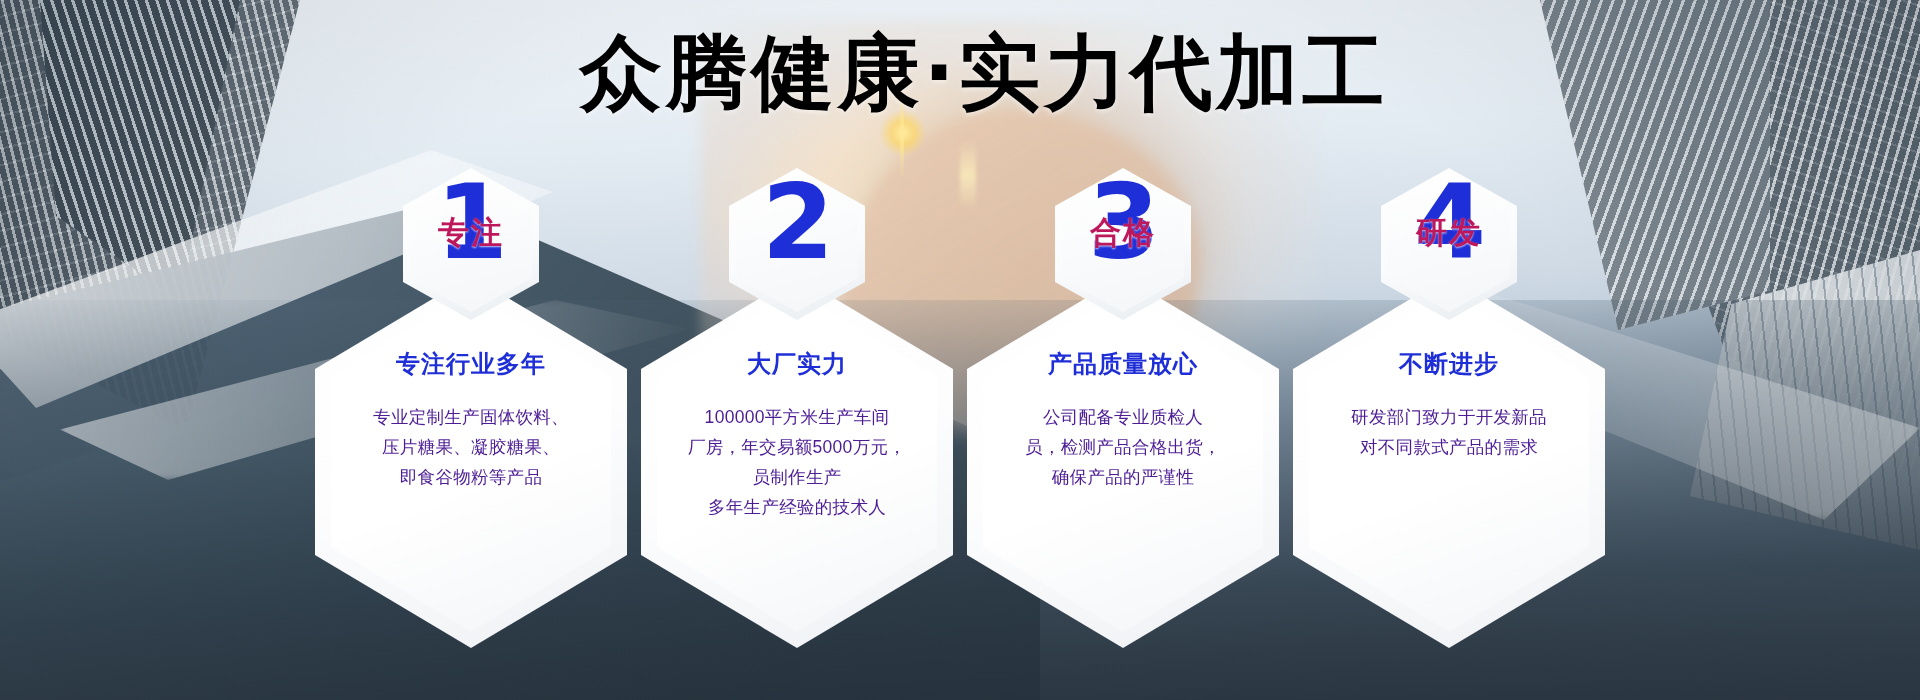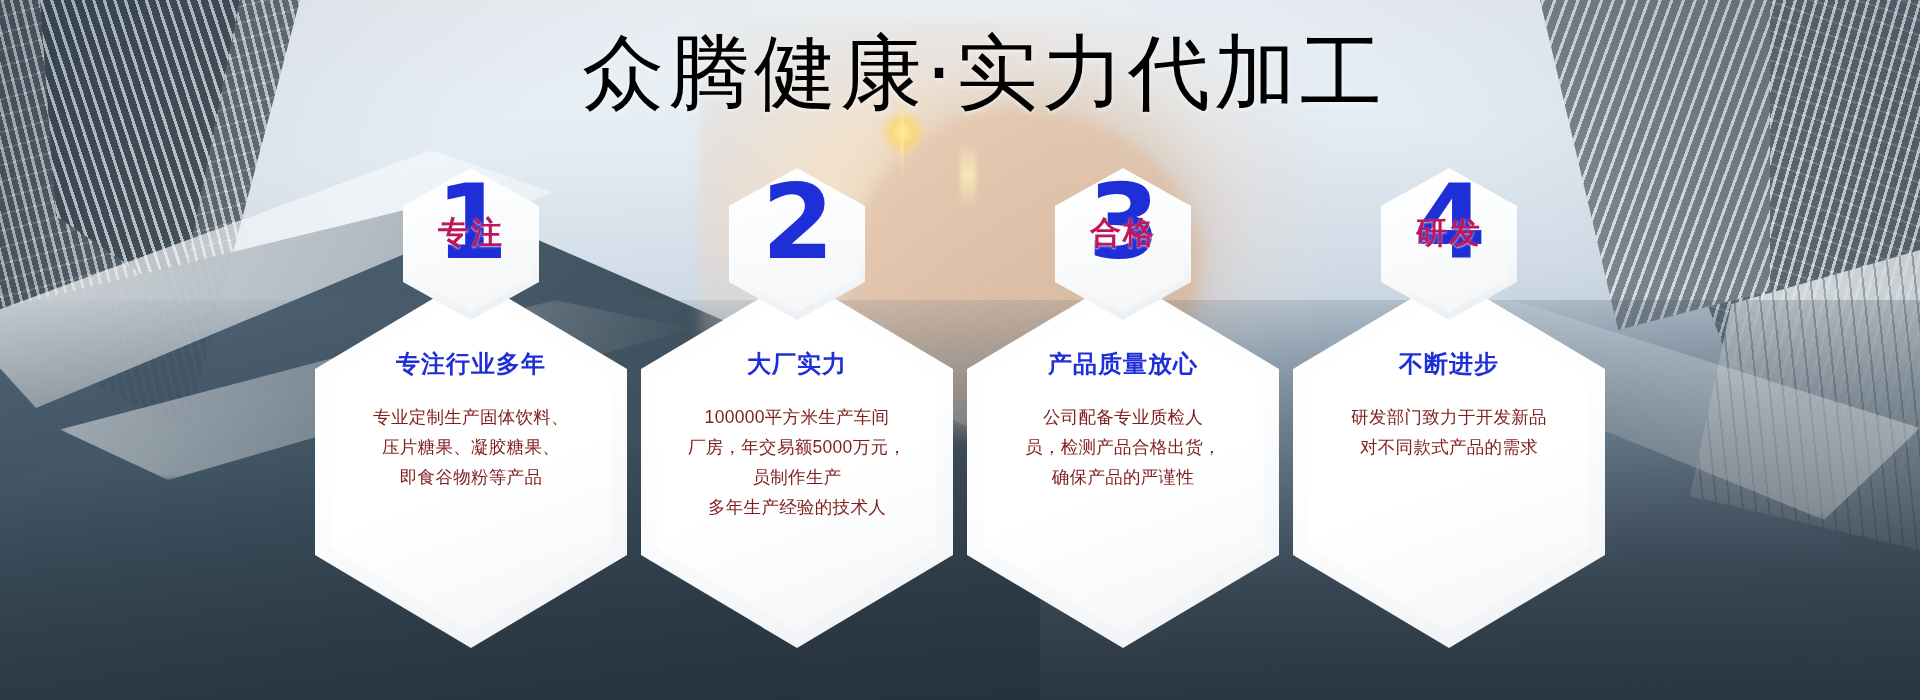--- a/index.html
+++ b/index.html
@@ -150,21 +150,21 @@
     position:absolute; inset:0;
     background:radial-gradient(ellipse at 50% 42%, rgba(255,255,255,0) 45%, rgba(60,75,88,.20) 100%);
   }
 
   
   .title-wrap {
     position:absolute; left:0; top:26px; width:1920px;
     text-align:center; z-index:30;
   }
   .main-title {
-    font-size:82px; font-weight:normal; color:#000;
+    font-size:82px; font-weight:bold; color:#000;
     letter-spacing:4px; line-height:1.15;
     font-family:"DejaVu Sans","Liberation Sans",sans-serif;
     text-shadow:0 2px 5px rgba(255,255,255,.55);
     margin-left:48px;
   }
 
   
   .cards {
     position:absolute; left:0; top:168px; width:1920px; height:420px;
     display:flex; justify-content:center; align-items:flex-start;
@@ -189,21 +189,21 @@
     position:absolute; left:0; top:180px; width:312px;
     text-align:center; z-index:6;
   }
   .card-heading {
     font-size:24px; font-weight:bold; color:#1f2fd8;
     letter-spacing:1px; margin-bottom:22px;
     text-shadow:0 1px 2px rgba(255,255,255,.9);
     text-align:center;
   }
   .card-body-text {
-    font-size:17.5px; color:#7f1d1d; line-height:1.72;
+    font-size:17.5px; color:#4c1d95; line-height:1.72;
     padding:0 36px; letter-spacing:.3px;
   }
 
   
   .hex-badge {
     position:absolute; left:50%; top:0px; transform:translateX(-50%);
     width:136px; height:152px; z-index:10;
   }
   .hex-badge-bg {
     position:absolute; inset:0;

